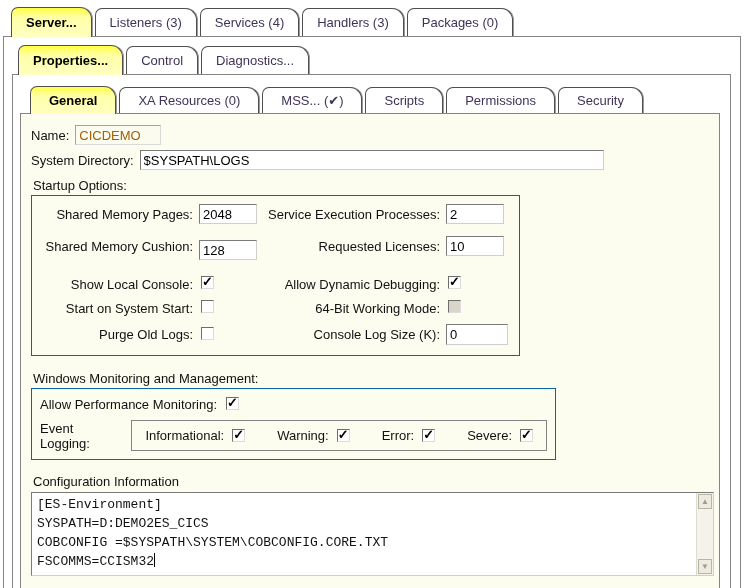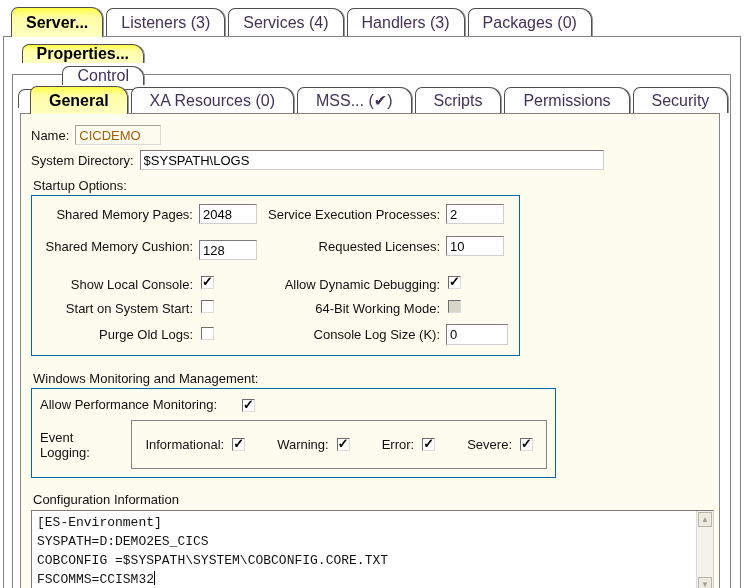--- a/index.html
+++ b/index.html
@@ -12,26 +12,26 @@
   .box1 { position:absolute; left:3px;  top:36px;  width:738px; height:560px;
           border:1px solid #848484; border-bottom:none; background:#fff; z-index:1; }
   .box2 { position:absolute; left:12px; top:74px;  width:719px; height:522px;
           border:1px solid #848484; border-bottom:none; background:#fff; z-index:2; }
   .panel{ position:absolute; left:20px; top:113px; width:700px; height:483px;
           border:1px solid #848484; border-bottom:none; background:#fcfcef; z-index:3;
           overflow:hidden; padding:11px 12px 0 10px; }
   
   .tabrow { position:absolute; display:flex; gap:3px; align-items:flex-end; z-index:6; }
   .row1 { left:11px; top:6px;  height:31px; }
-  .row2 { left:18px; top:44px; height:31px;flex-direction:column; }
+  .row2 { left:18px; top:44px; height:31px; }
   .row3 { left:30px; top:86px; height:28px; }
   .tab {
     display:flex; align-items:center; padding:0 14px; height:28px; margin-bottom:1px;
     background:#fff; border:1px solid #4f4f4f; border-bottom:none;
-    border-radius:7px 12px 0 0; font-size:16px; color:#3f3357; white-space:nowrap;
+    border-radius:7px 12px 0 0; font-size:13px; color:#3f3357; white-space:nowrap;
     box-shadow:1px 0 0 #9a9a9a; cursor:default;
   }
   .row3 .tab { height:26px; padding:0 18px; }
   .tab.selected {
     background:linear-gradient(to bottom,#ffff42 0,#ffffa8 32%,#ffffc0 100%);
     font-weight:bold; color:#000; height:30px; margin-bottom:0;
   }
   .row3 .tab.selected { height:28px; }
   
   .frow { display:flex; align-items:center; margin-bottom:5px; font-size:13px; }
@@ -49,24 +49,24 @@
            align-items:center; row-gap:8px; padding:8px 8px 10px 2px; font-size:13px; }
   .sgrid .glabel { text-align:right; padding-right:6px; }
   .spacer { grid-column:1 / span 4; height:0; }
   
   .cb { width:13px; height:13px; background:#fff; position:relative; display:inline-block;
         border:1px solid; border-color:#6d6d6d #dcdcdc #dcdcdc #6d6d6d; margin-left:2px; }
   .cb .check { position:absolute; left:0px; top:-3px; font-size:13px; font-weight:bold; color:#000; }
   .cb.disabled { background:#d9d5c9; }
   
   .mbox { width:525px; padding:8px; margin-top:2px; }
-  .mrow1 { display:flex; align-items:flex-end; font-size:13px; margin-bottom:8px;gap:16px; }
+  .mrow1 { display:flex; align-items:flex-start; font-size:13px; margin-bottom:8px; }
   .mrow2 { display:flex; align-items:center; font-size:13px; }
   .elbox { border:1px solid #848484; display:flex; align-items:center; gap:32px;
-           padding:16px 13px; margin-left:9px; }
+           padding:7px 13px; margin-left:9px; }
   .elitem { display:flex; align-items:center; gap:6px; }
   
   .config { position:relative; width:683px; height:84px; background:#fff;
             border:1px solid; border-color:#7a7a7a #cfcfcf #cfcfcf #7a7a7a; }
   .config-text { position:absolute; left:1px; top:1px; right:18px; bottom:1px;
                  padding:1px 4px; font-family:"Liberation Mono","DejaVu Sans Mono",monospace;
                  font-size:13px; line-height:19px; white-space:pre; overflow:hidden; }
   .caret { display:inline-block; width:1px; height:14px; background:#000; vertical-align:-2px; }
   .scrollbar { position:absolute; top:0; right:0; bottom:0; width:17px;
                background:#f4f2ea; border-left:1px solid #dedbd0; }

